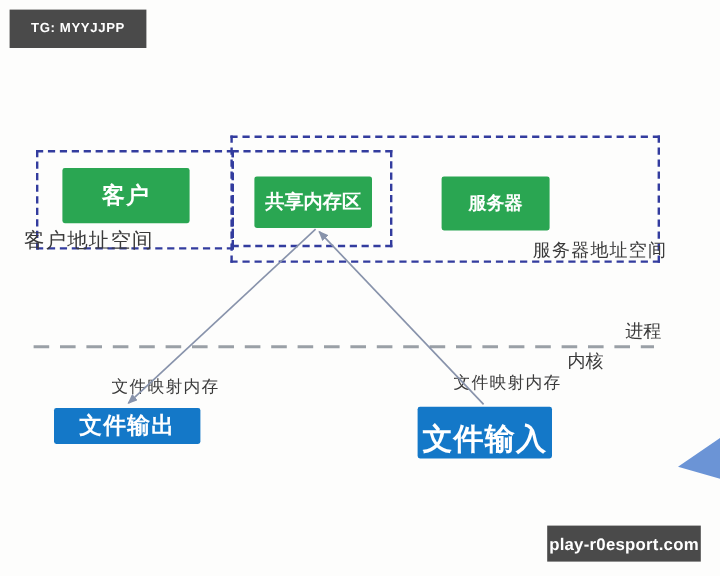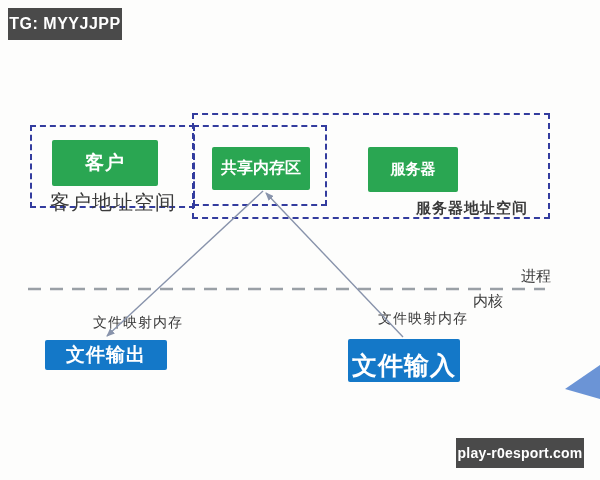--- a/index.html
+++ b/index.html
@@ -6,21 +6,21 @@
   .stage{
     position:relative;width:600px;height:480px;background:#fdfdfc;overflow:hidden;
     font-family:"Liberation Sans",sans-serif;
   }
   .abs{position:absolute;}
   
   .badge{
     background:var(--badge-bg,#4a4a4a);color:#fff;display:flex;align-items:center;justify-content:center;
     font-weight:bold;letter-spacing:.5px;z-index:9;
   }
-  .badge-top{left:8px;top:8px;width:114px;height:32px;font-size:16px;}
+  .badge-top{left:8px;top:8px;width:114px;height:32px;font-size:11px;}
   .badge-bottom{left:456px;top:438px;width:128px;height:30px;font-size:14px;font-weight:bold;letter-spacing:.2px;}
   
   .region{border:2px dashed var(--region-border,#333c9e);background:transparent;z-index:2;}
   .region-server{left:192px;top:113px;width:354px;height:102px;}
   .region-client{left:30px;top:125px;width:161px;height:79px;}
   .region-shared{left:193px;top:125px;width:130px;height:77px;}
   
   .node{
     color:#fff;font-weight:bold;display:flex;align-items:center;justify-content:center;
     z-index:6;border-radius:2px;letter-spacing:1px;
@@ -30,22 +30,22 @@
   .node-client{left:52px;top:140px;width:106px;height:46px;font-size:19px;}
   .node-shared{left:212px;top:147px;width:98px;height:43px;font-size:16px;letter-spacing:0;}
   .node-server{left:368px;top:147px;width:90px;height:45px;font-size:15px;letter-spacing:0;}
   .node-file-output{left:45px;top:340px;width:122px;height:30px;font-size:19px;}
   .node-file-input{left:348px;top:339px;width:112px;height:43px;font-size:25px;align-items:flex-end;}
   
   .lbl{
     font-family:"Liberation Serif",serif;color:var(--label-text,#3a3a3a);
     z-index:4;white-space:nowrap;
   }
-  .lbl-client-space{left:50px;top:189px;font-size:20px;letter-spacing:1px;}
-  .lbl-server-space{left:416px;top:199px;font-size:15px;letter-spacing:1px;font-weight:bold;}
+  .lbl-client-space{left:20px;top:189px;font-size:17px;letter-spacing:1px;}
+  .lbl-server-space{left:444px;top:199px;font-size:15px;letter-spacing:1px;}
   .lbl-process{left:488px;top:267px;font-size:15px;margin-left:33px;}
   .lbl-kernel{left:473px;top:292px;font-size:15px;}
   .lbl-map-left{left:93px;top:314px;font-size:14px;letter-spacing:1px;}
   .lbl-map-right{left:378px;top:310px;font-size:14px;letter-spacing:1px;}
   
   .overlay{left:0;top:0;width:600px;height:480px;z-index:5;pointer-events:none;}
   .arrow-line{stroke:var(--arrow-gray,#8893ab);stroke-width:1.4;fill:none;}
   .sep-line{stroke:var(--separator-gray,#9aa0a6);stroke-width:2.6;}
   .corner-tri{fill:var(--triangle-blue,#6b94d6);}
   .arrow-head{fill:var(--arrow-gray,#8893ab);}

